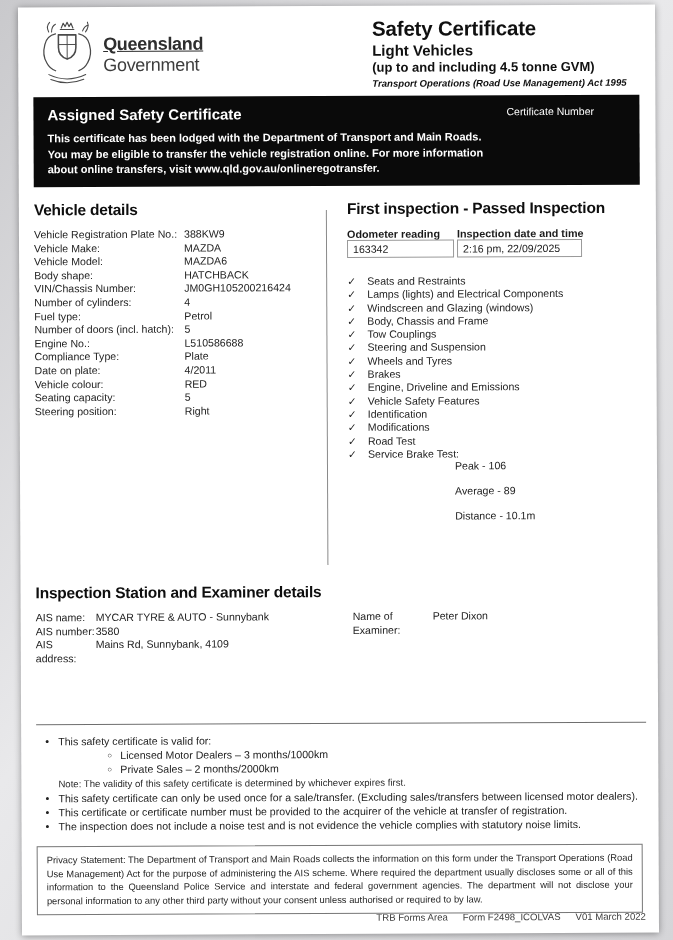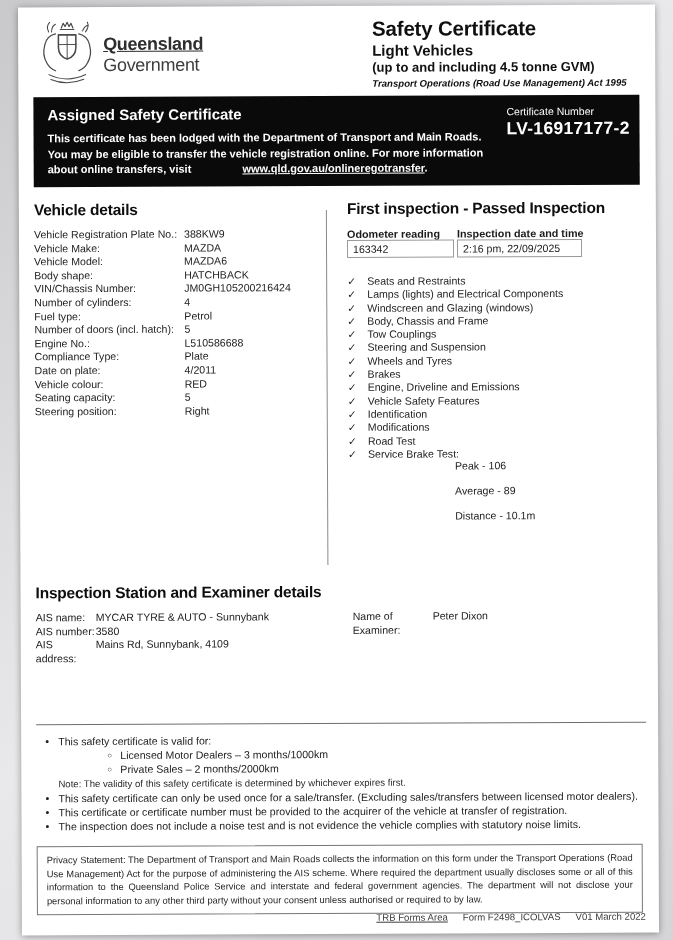--- a/index.html
+++ b/index.html
@@ -22,21 +22,21 @@
   .hdr{position:absolute;left:354px;top:11px;width:272px;color:#101010;}
   .hdr-t1{font-size:20.5px;font-weight:bold;letter-spacing:-.2px;}
   .hdr-t2{font-size:15px;font-weight:bold;margin-top:1px;}
   .hdr-t3{font-size:13px;font-weight:bold;margin-top:1px;}
   .hdr-t4{font-size:9.6px;font-weight:bold;font-style:italic;margin-top:3px;}
   
   .banner{position:absolute;left:15px;top:90px;width:606px;height:90px;background:#0a0a0a;color:#fff;}
   .banner-left{position:absolute;left:14px;top:9px;width:446px;}
   .banner-h{font-size:15px;font-weight:bold;margin-bottom:8px;}
   .banner-p{font-size:11px;font-weight:bold;line-height:15.5px;}
-  .banner-link{text-decoration:underline;cursor:pointer;margin-left:48px;}
+  .banner-link{cursor:pointer;}
   .cert{position:absolute;left:473px;top:10px;}
   .cert-label{font-size:10.5px;}
   .cert-num{font-size:17.5px;font-weight:bold;letter-spacing:.3px;margin-top:1px;}
   
   .sec-h{position:absolute;font-size:15.5px;font-weight:bold;color:#0e0e0e;letter-spacing:-.2px;}
   
   .vdivider{position:absolute;left:307px;top:204px;width:1px;height:355px;background:#8a8a8a;}
   .kv-rows{position:absolute;display:block;}
   .kv-row{display:flex;font-size:10.6px;line-height:13.6px;color:#232323;}
   .kv-label{flex:0 0 auto;}
@@ -105,21 +105,20 @@
     <div class="hdr-t4">Transport Operations (Road Use Management) Act 1995</div>
   </div>
 
   <div class="banner">
     <div class="banner-left">
       <div class="banner-h">Assigned Safety Certificate</div>
       <div class="banner-p"><span>This certificate has been lodged with the Department of Transport and Main Roads. You may be eligible to transfer the vehicle registration online. For more information about online transfers, visit </span><span class="banner-link">www.qld.gov.au/onlineregotransfer</span><span>.</span></div>
     </div>
     <div class="cert">
       <div class="cert-label">Certificate Number</div>
-      <div class="cert-num">LV-16917177-2</div>
     </div>
   </div>
 
   <div class="sec-h" style="left:15px;top:194px;">Vehicle details</div>
   <div class="kv-rows" id="vehicle-rows">
     <div class="kv-row">
         <span class="kv-label">Vehicle Registration Plate No.:</span>
         <span>388KW9</span>
       </div>
     <div class="kv-row">
@@ -276,15 +275,15 @@
     <div class="note-sub">Licensed Motor Dealers – 3 months/1000km</div>
     <div class="note-sub">Private Sales – 2 months/2000km</div>
     <div class="note-small">Note: The validity of this safety certificate is determined by whichever expires first.</div>
     <div class="note-b">This safety certificate can only be used once for a sale/transfer. (Excluding sales/transfers between licensed motor dealers).</div>
     <div class="note-b">This certificate or certificate number must be provided to the acquirer of the vehicle at transfer of registration.</div>
     <div class="note-b">The inspection does not include a noise test and is not evidence the vehicle complies with statutory noise limits.</div>
   </div>
 
   <div class="privacy"><b>Privacy Statement:</b><span> The Department of Transport and Main Roads collects the information on this form under the Transport Operations (Road Use Management) Act for the purpose of administering the AIS scheme. Where required the department usually discloses some or all of this information to the Queensland Police Service and interstate and federal government agencies. The department will not disclose your personal information to any other third party without your consent unless authorised or required to by law.</span></div>
 
-  <div class="footer"><span style="margin-left:4px;text-decoration:underline;">TRB Forms Area</span><span>Form F2498_ICOLVAS</span><span>V01 March 2022</span></div>
+  <div class="footer"><span style="margin-left:4px;">TRB Forms Area</span><span>Form F2498_ICOLVAS</span><span>V01 March 2022</span></div>
 
 </div>
 
 </body></html>

